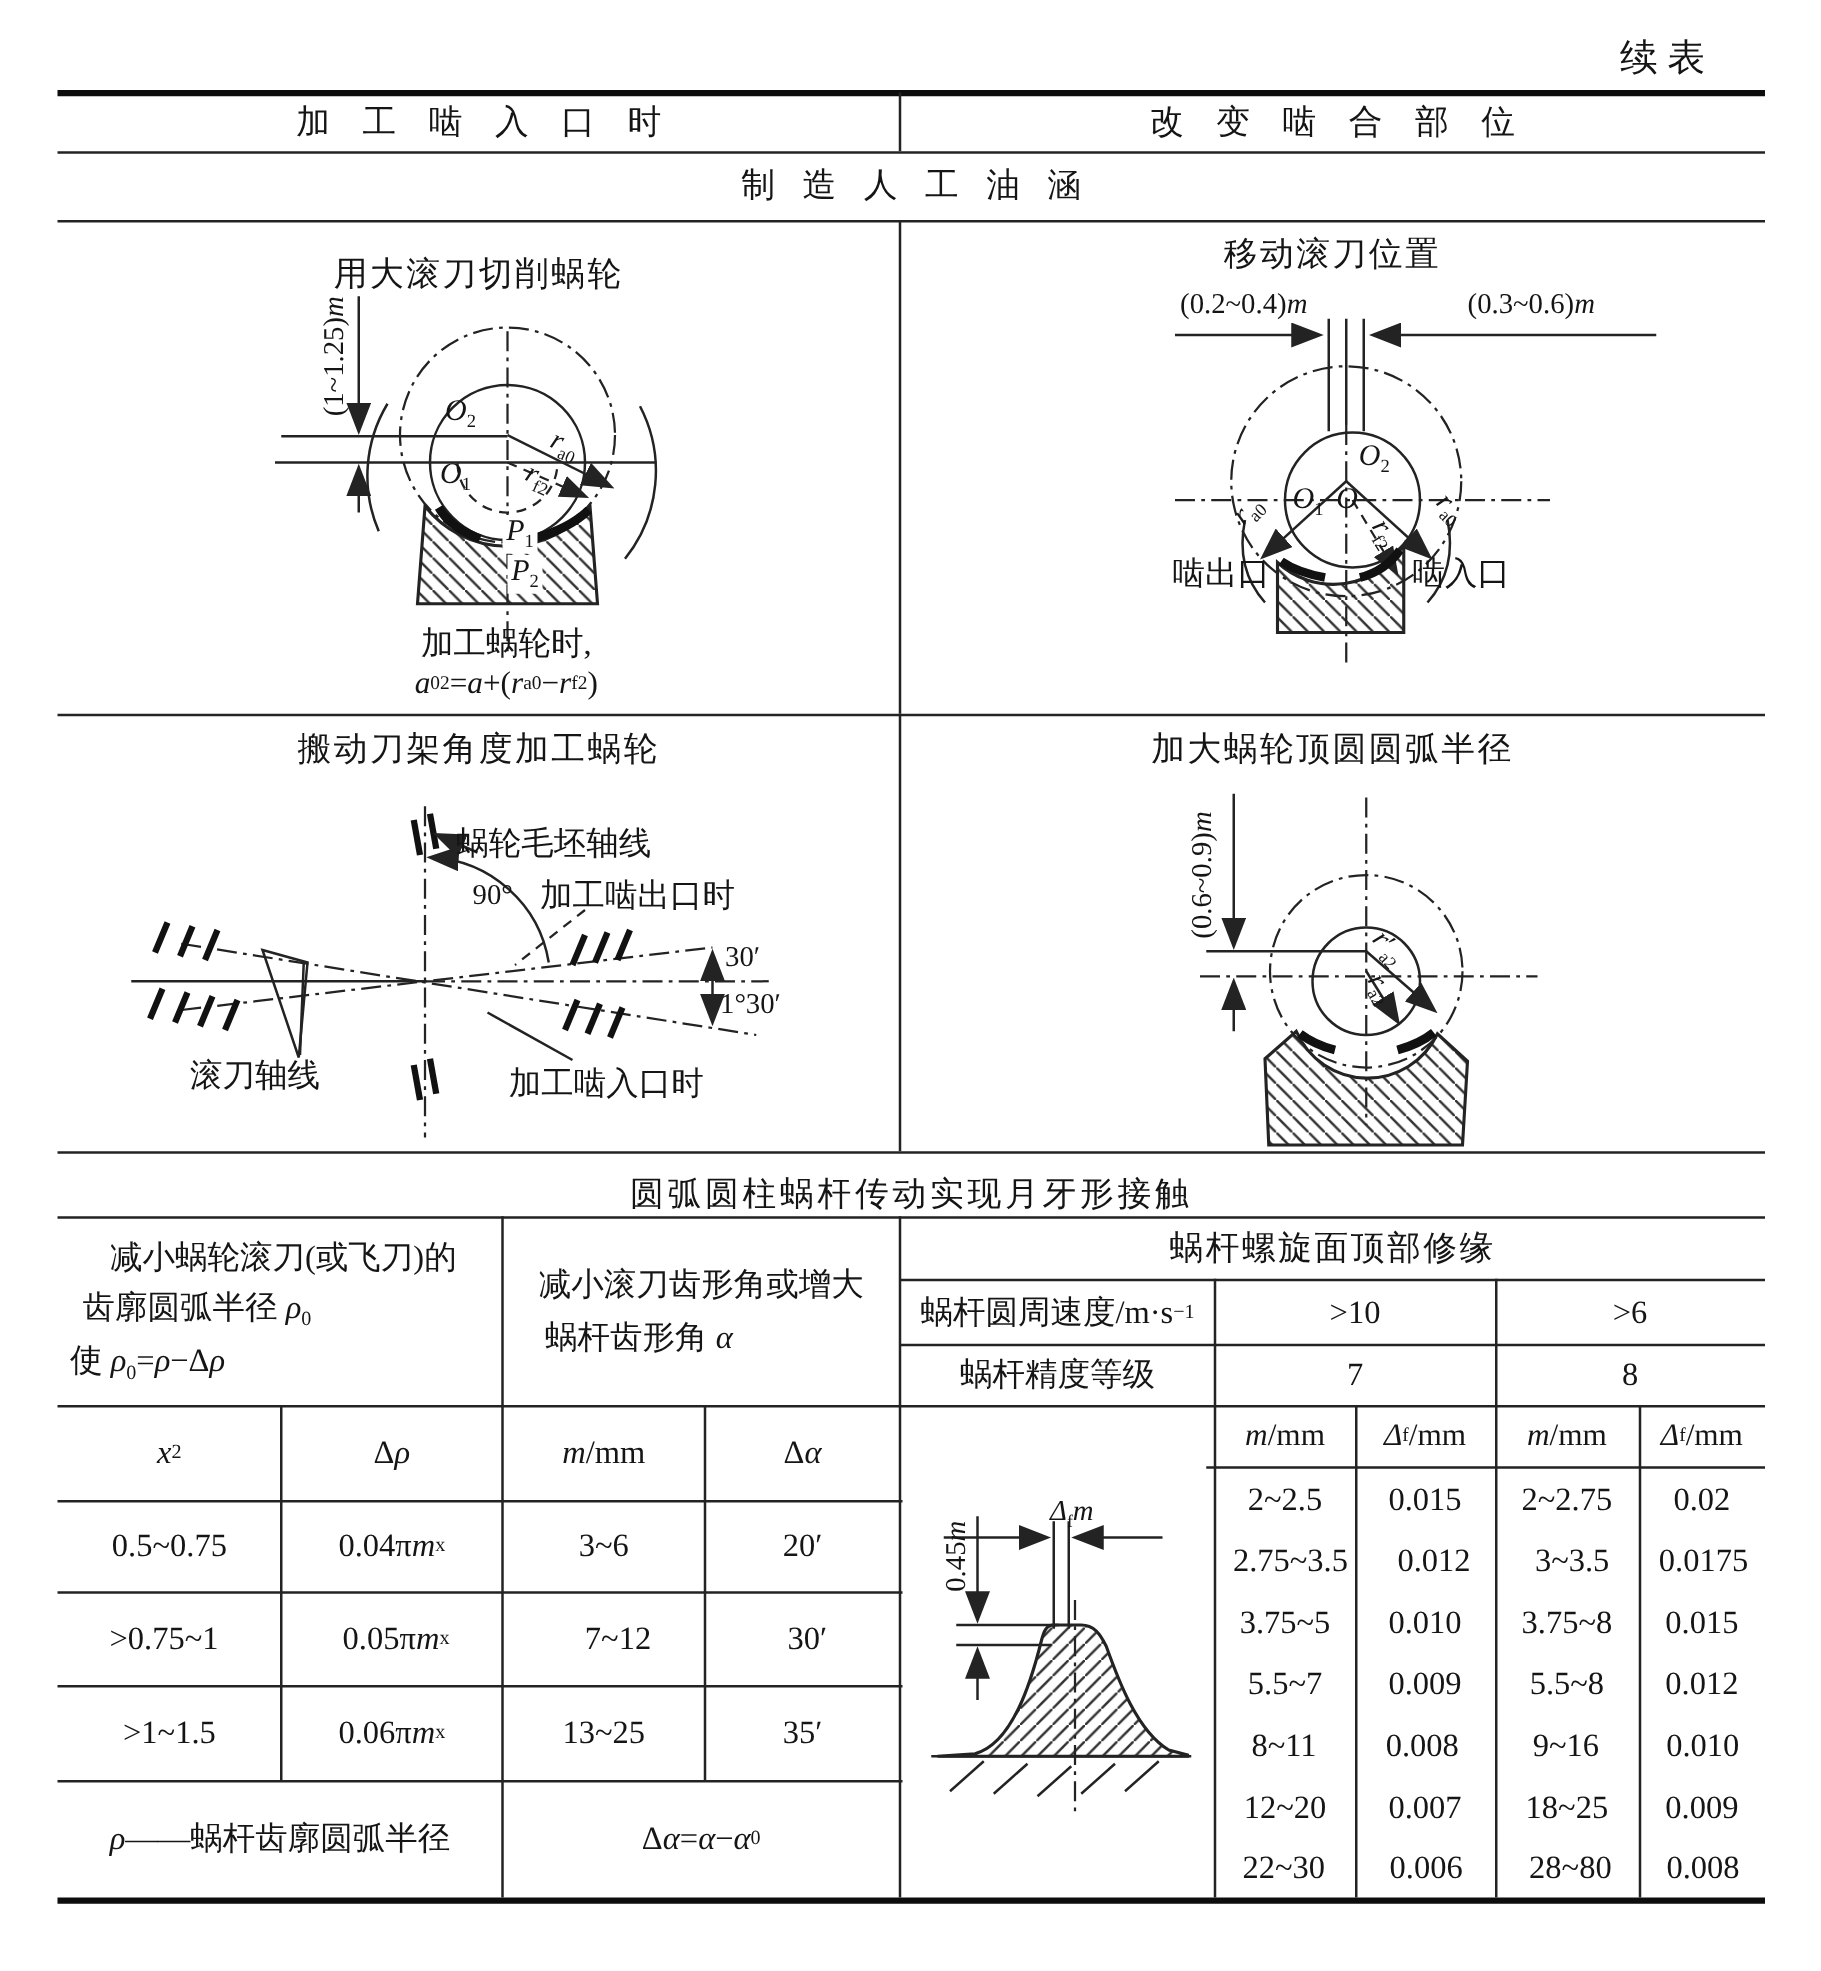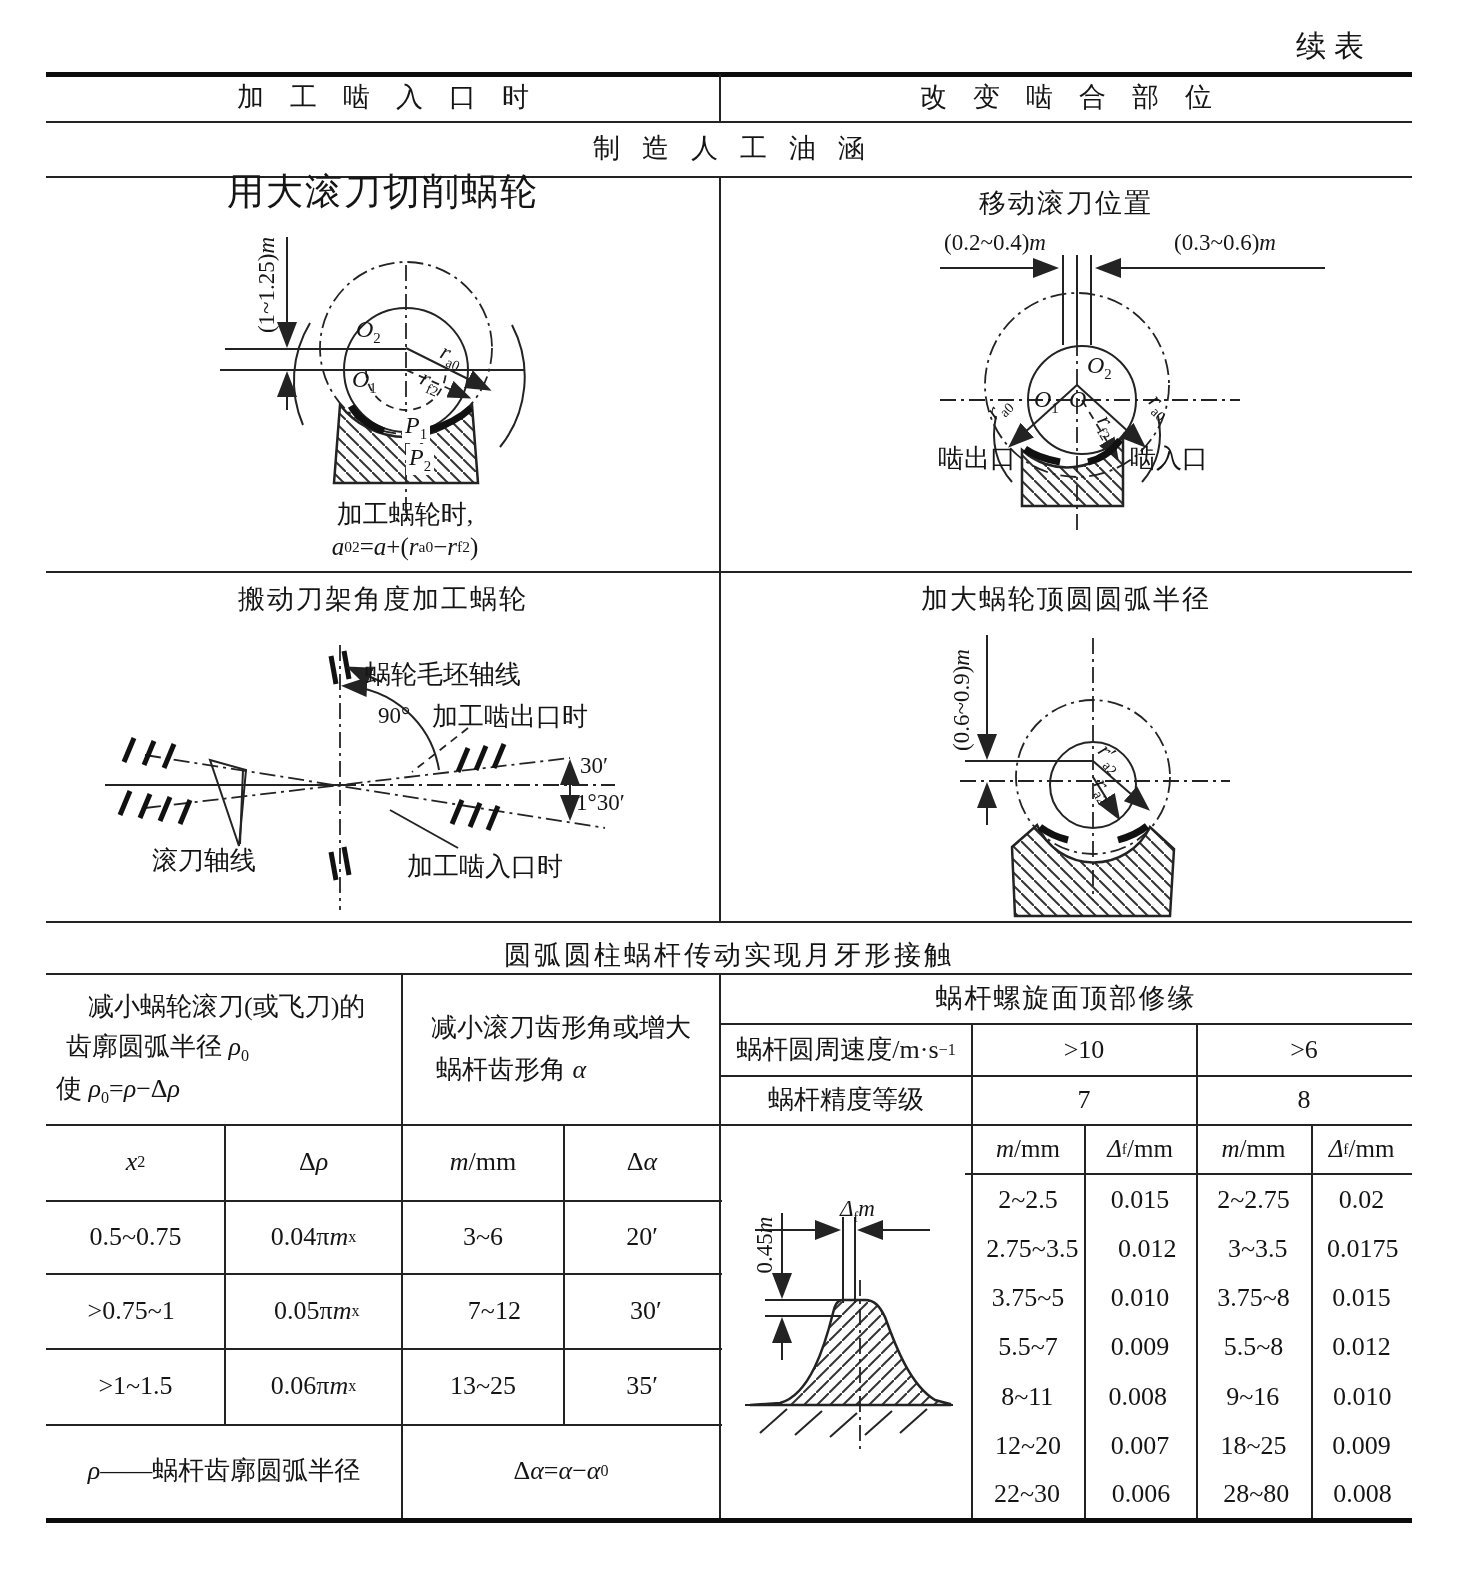--- a/index.html
+++ b/index.html
@@ -64,21 +64,21 @@
   <div class="vl" style="left:971px;top:1023px;height:495px;"></div>
   <div class="vl" style="left:1196px;top:1023px;height:495px;"></div>
   <div class="vl" style="left:1084px;top:1124px;height:394px;"></div>
   <div class="vl" style="left:1311px;top:1124px;height:394px;"></div>
 
   <div class="cell colh" style="left:46px;top:74px;width:674px;height:47px;">加工啮入口时</div>
   <div class="cell colh" style="left:720px;top:74px;width:692px;height:47px;">改变啮合部位</div>
   <div class="cell span1" style="left:46px;top:121px;width:1366px;height:55px;">制造人工油涵</div>
   <div class="cell span2" style="left:46px;top:923px;width:1366px;height:65px;font-family:Liberation Serif, serif;">圆弧圆柱蜗杆传动实现月牙形接触</div>
 
-  <div class="cell" style="left:46px;top:174px;width:674px;height:36px;font-size:37px;letter-spacing:2px;">用大滚刀切削蜗轮</div>
+  <div class="cell" style="left:46px;top:202px;width:674px;height:36px;font-size:27px;letter-spacing:2px;">用大滚刀切削蜗轮</div>
   <svg x="0" y="0" width="620" height="320" viewBox="0 0 620 320" style="left:60px;top:225px;">
     <defs>
       <pattern id="h1" patternUnits="userSpaceOnUse" width="13" height="13">
         <path d="M-1,-1 L14,14" stroke="#333" stroke-width="2"></path>
       </pattern>
       <marker id="ah1" orient="auto" markerWidth="13" markerHeight="10" refX="11" refY="5">
         <path d="M0,0 L13,5 L0,10 z" fill="#232323"></path>
       </marker>
     </defs>
     <path d="M280,180 L274,258 L418,258 L412,180 A84,84 0 0 1 280,180 Z" fill="url(#h1)" stroke="#232323" stroke-width="2.5"></path>

